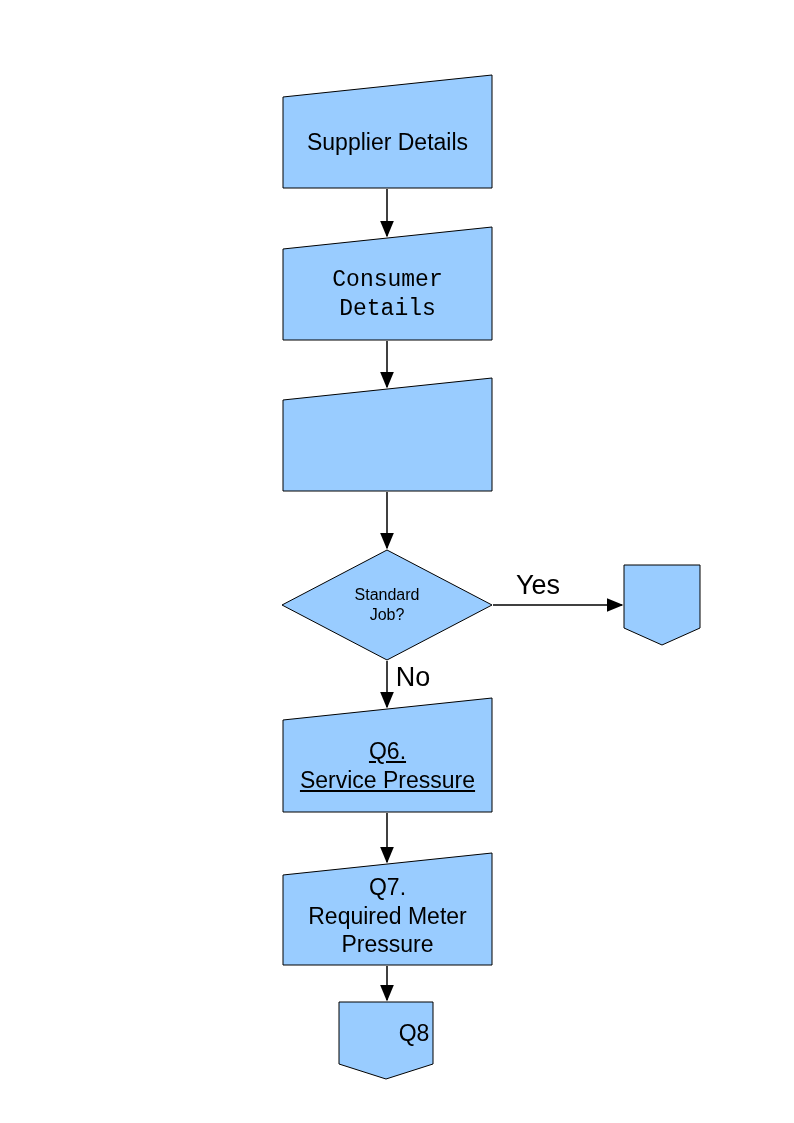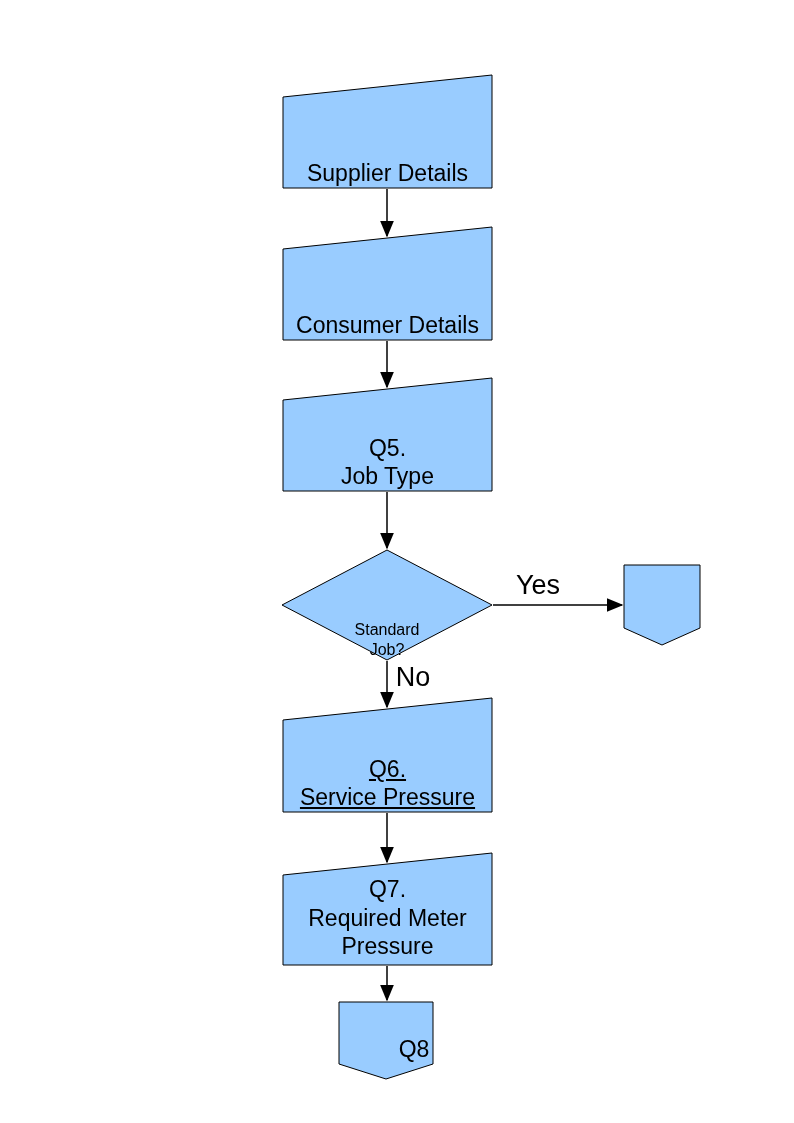--- a/index.html
+++ b/index.html
@@ -31,21 +31,21 @@
     stroke-width: 1.5;
     fill: none;
   }
   .arrowhead {
     fill: var(--connector, #000000);
     stroke: none;
   }
   .label {
     position: absolute;
     display: flex;
-    align-items: flex-end;
+    align-items: center;
     justify-content: center;
     text-align: center;
     font-size: 23px;
     line-height: 1.25;
   }
   .label span {
     white-space: pre-line;
   }
   .decision-label {
     font-size: 16px;
@@ -87,28 +87,24 @@
     <line class="edge" x1="493" y1="605" x2="622" y2="605" marker-end="url(#arrow)"></line>
     <line class="edge" x1="387" y1="661" x2="387" y2="707" marker-end="url(#arrow)"></line>
     <line class="edge" x1="387" y1="813" x2="387" y2="862" marker-end="url(#arrow)"></line>
     <line class="edge" x1="387" y1="966" x2="387" y2="1000" marker-end="url(#arrow)"></line>
   </svg>
 
   <div class="label" style="left:283px; top:97px; width:209px; height:91px;">
     <span>Supplier Details</span>
   </div>
 
-  <div class="label" style="left:283px; top:249px; width:209px; height:91px;">
+  <div class="label" style="left:283px; top:249px; width:209px; height:91px;font-family:Liberation Mono, monospace;">
     <span>Consumer Details</span>
   </div>
 
-  <div class="label" style="left:283px; top:400px; width:209px; height:91px;">
-    <span>Q5.
-Job Type</span>
-  </div>
 
   <div class="label decision-label" style="left:282px; top:550px; width:210px; height:110px;">
     <span>Standard
 Job?</span>
   </div>
 
 
   <div class="label" style="left:283px; top:720px; width:209px; height:92px;text-decoration:underline;">
     <span>Q6.
 Service Pressure</span>

